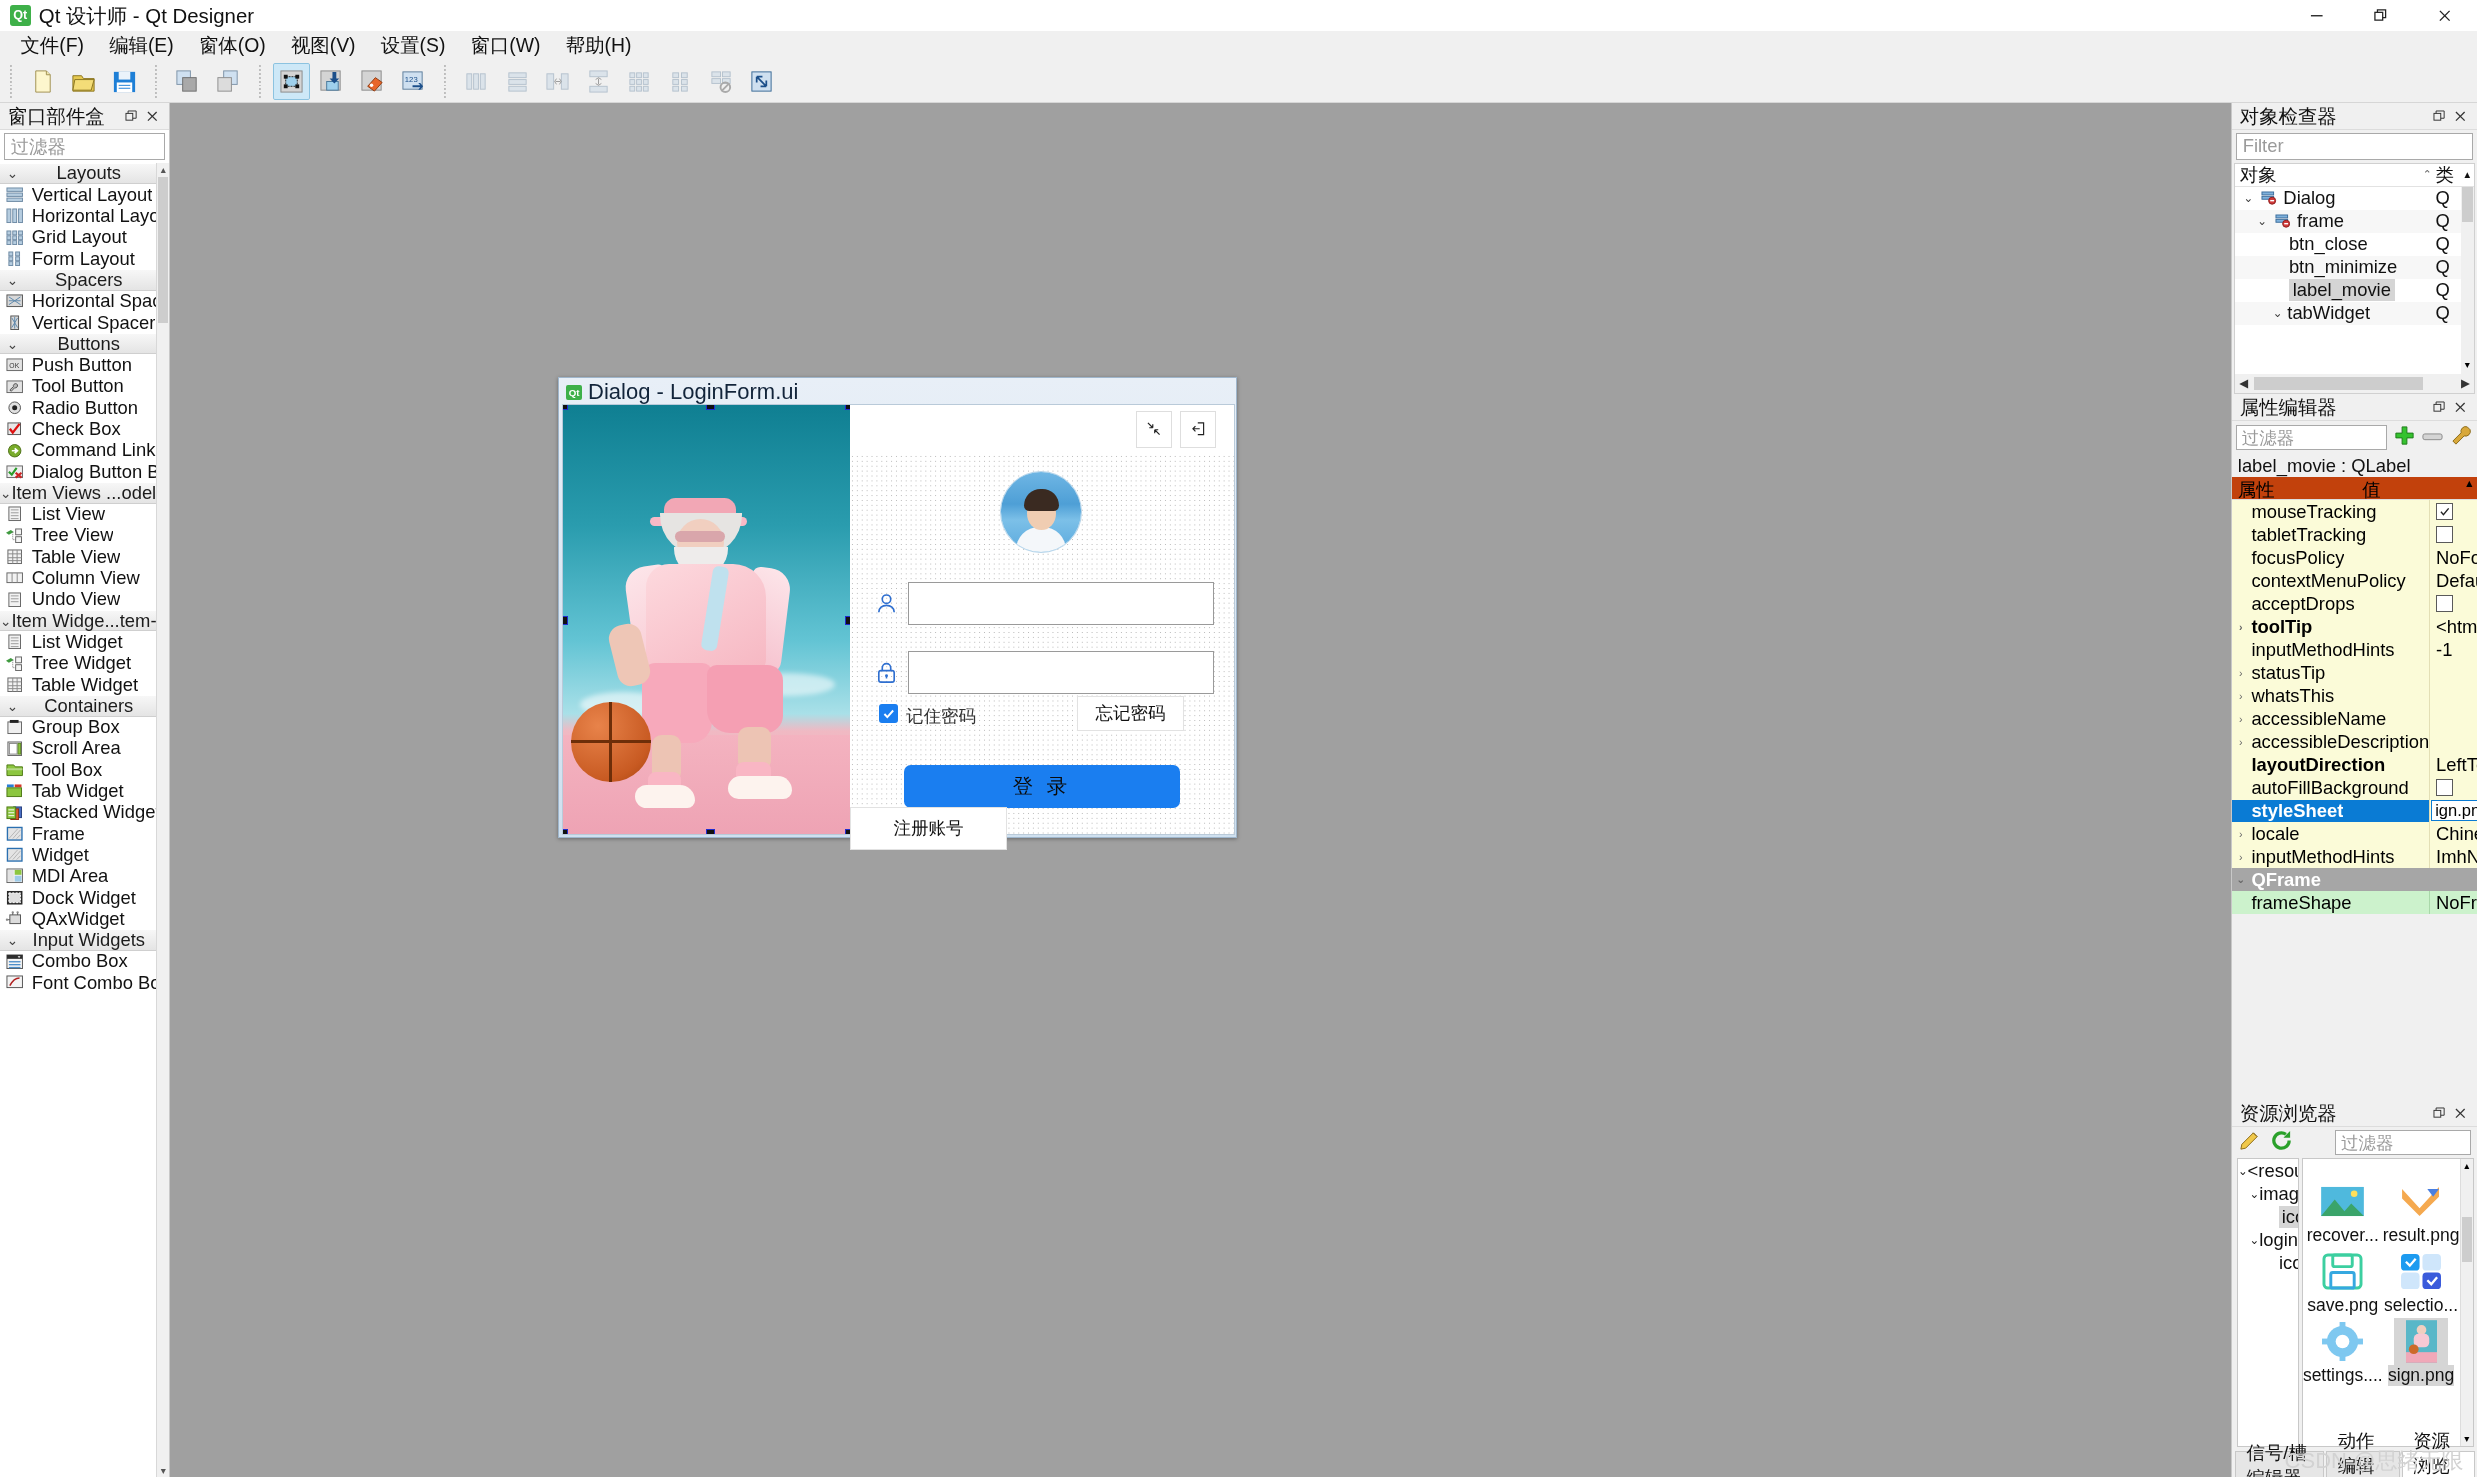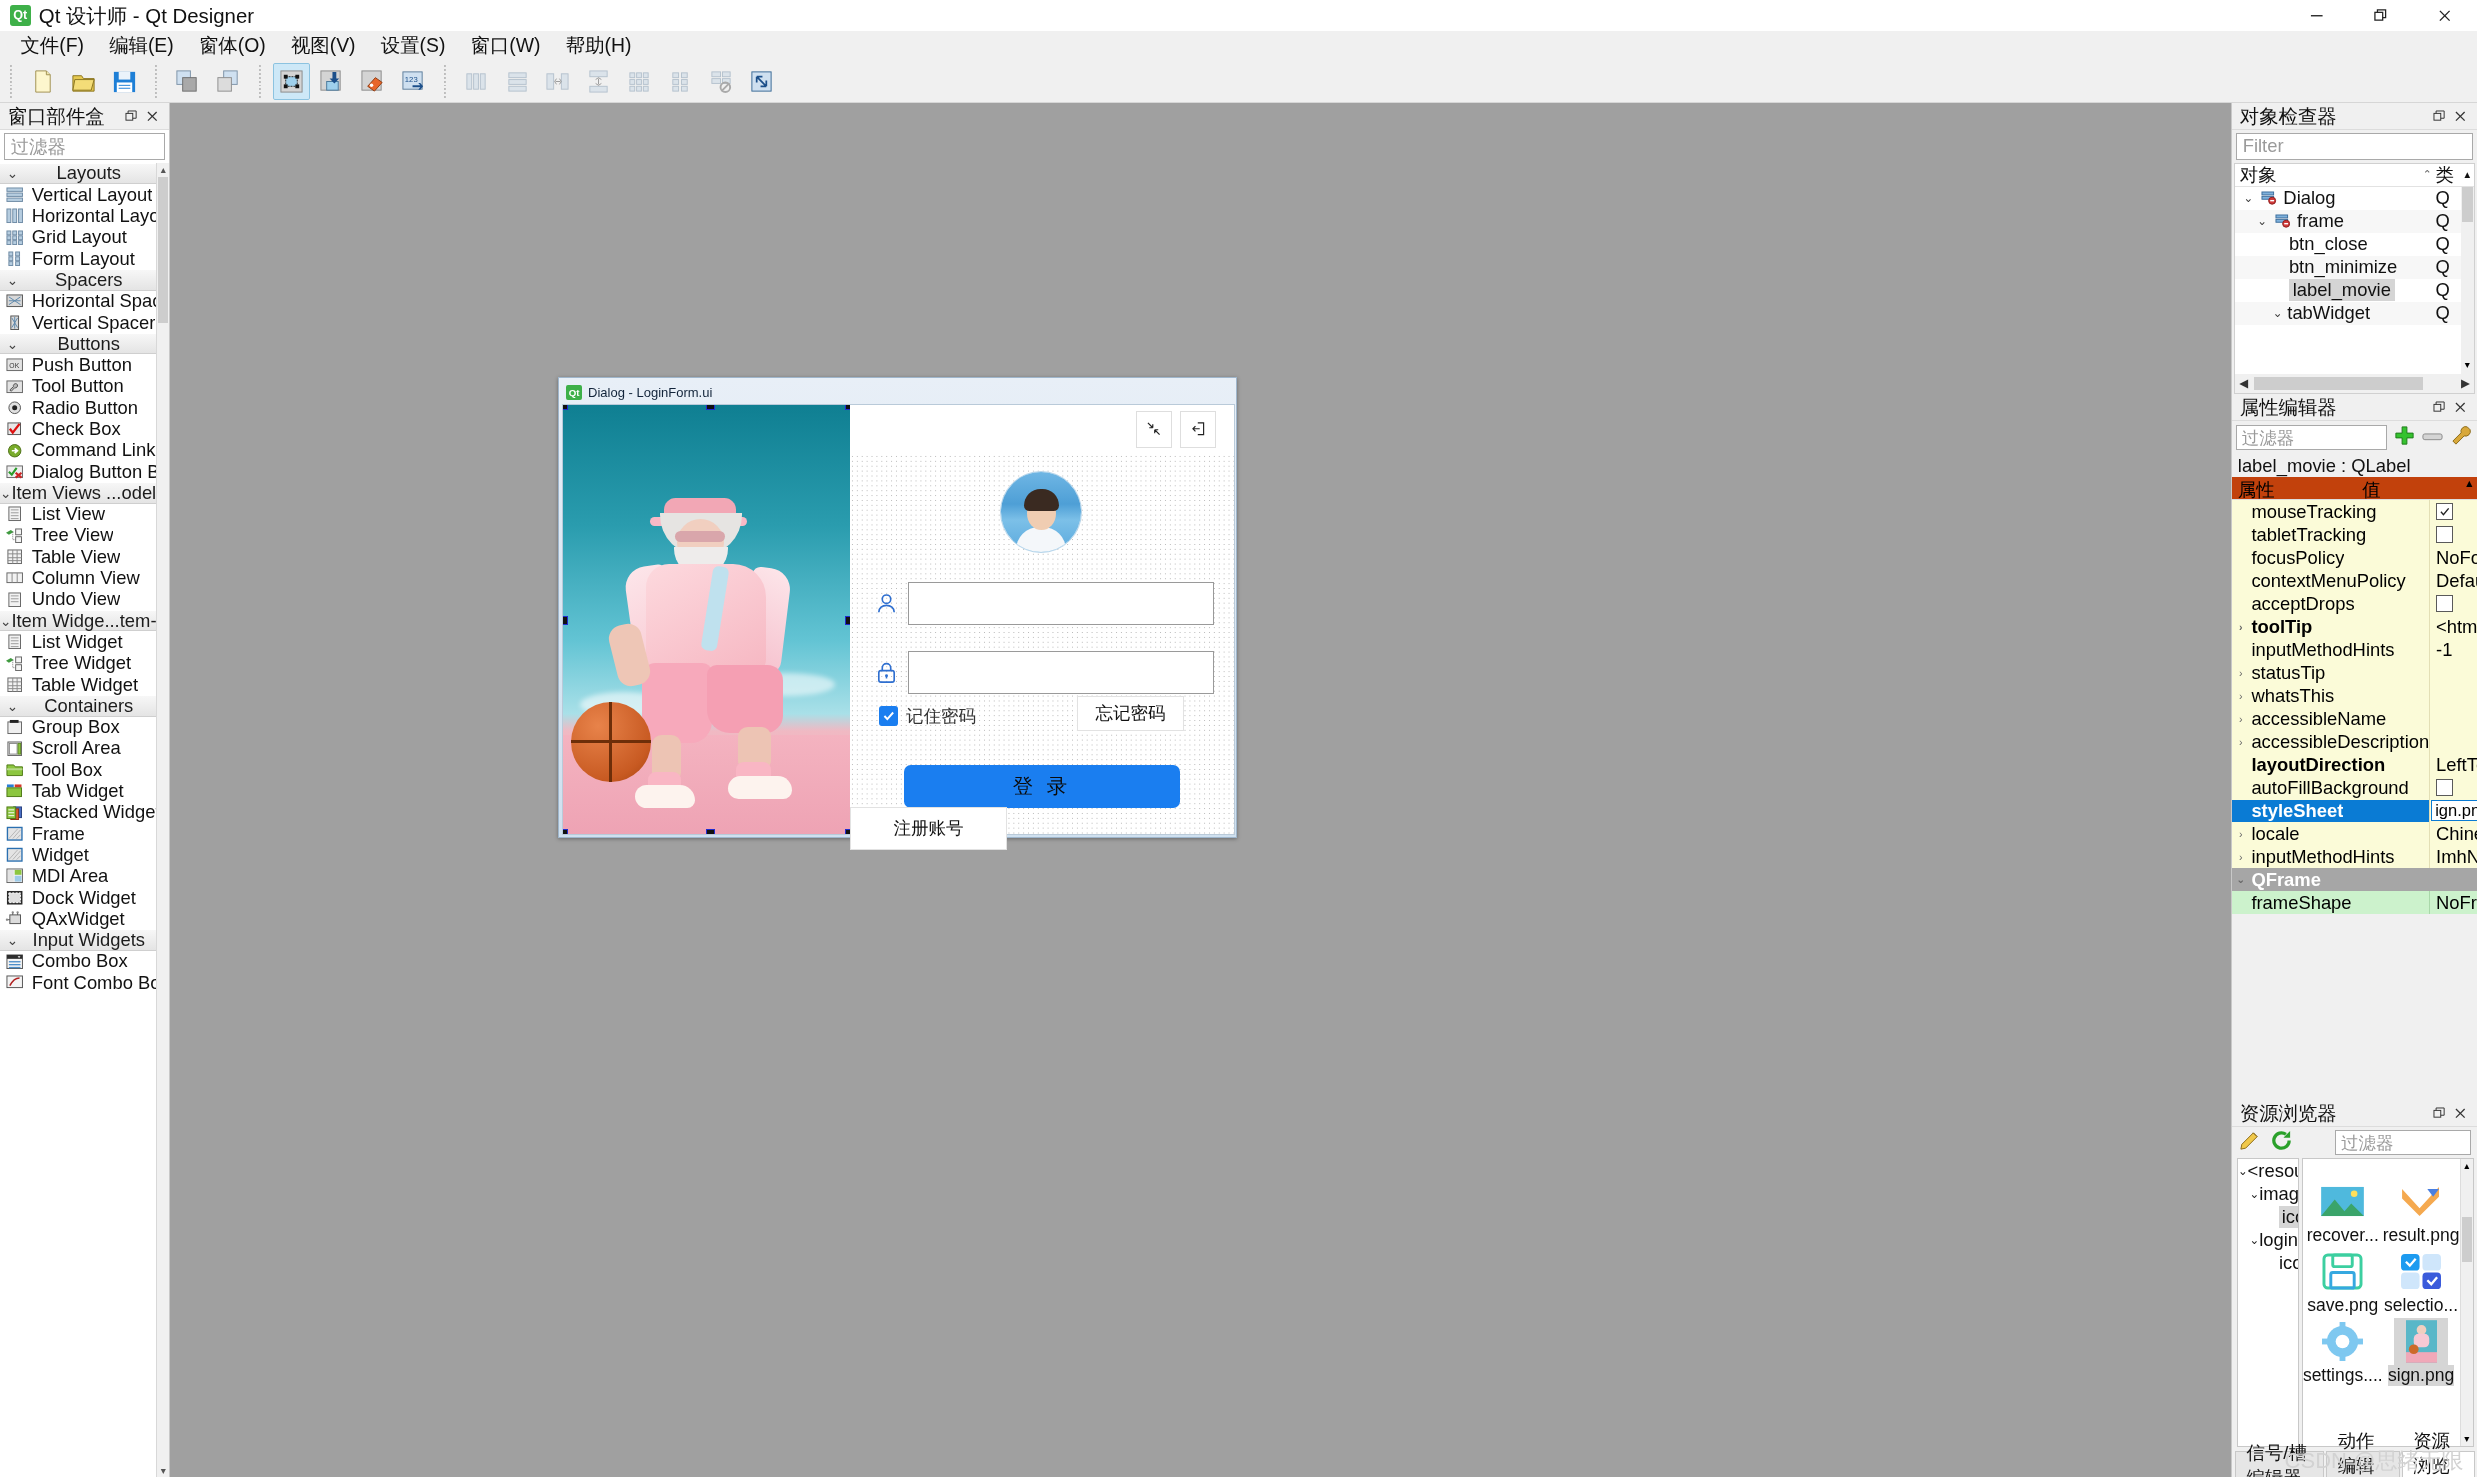--- a/index.html
+++ b/index.html
@@ -69,21 +69,21 @@
   
   .center { flex:1 1 auto; background:#a0a0a0; position:relative; overflow:hidden; }
 
   
   .formwin { position:absolute; left:388px; top:274px; width:679px; height:461px;
              background:linear-gradient(to bottom,#e8eff7,#cfe0ef); border:1px solid #9fb6cc;
              box-shadow:0 1px 3.9px rgba(0,0,0,.35); padding:2.9px; }
   .formwin-title { height:23px; display:flex; align-items:center; padding-left:3.9px; }
   .fw-logo { width:16.5px; height:14.6px; background:#3eb049; color:#fff; font-size:9.7px; font-weight:bold; border-radius:1.9px;
              display:flex; align-items:center; justify-content:center; margin-right:5.8px; }
-  .fw-title { font-size:13px; color:#12243a; white-space:nowrap; }
+  .fw-title { font-size:22px; color:#12243a; white-space:nowrap; }
   .formwin-body { position:relative; width:673px; height:431px; background:#fff; border:1px solid #b9cad9; display:flex; }
 
   
   .hero { width:287px; height:429px; position:relative; overflow:hidden; flex:0 0 auto; }
   .hero-sky { position:absolute; inset:0;
      background:linear-gradient(to bottom,#0f7f92 0%, #2a9cae 28%, #63c4d4 55%, #a9e0e8 72%, #f0b9c3 76%, #f3aebb 100%); }
   .hero-ground { position:absolute; left:0; right:0; bottom:0; height:99px; background:linear-gradient(to bottom,#f4b3c0,#eea3b4); }
   .cloud { position:absolute; background:rgba(255,255,255,.55); border-radius:50%; filter:blur(2.9px); }
   
   .fig { position:absolute; left:29px; top:93px; width:243px; height:311px; }
@@ -130,21 +130,21 @@
   .avatar { position:absolute; left:150px; top:66px; width:82px; height:82px; border-radius:50%;
             overflow:hidden; border:1px solid #b7d5ea; }
   .av-bg { position:absolute; inset:0; background:linear-gradient(to bottom,#6fb6e4 0%,#4e9fd6 40%,#7cc0e8 60%,#5aa9dd 100%); }
   .av-shirt { position:absolute; left:15.5px; bottom:0; width:50px; height:25px; border-radius:23px 23px 0 0; background:#f4f7fa; }
   .av-face { position:absolute; left:26px; top:25px; width:29px; height:33px; border-radius:50%; background:#f0cdb2; }
   .av-hair { position:absolute; left:23px; top:17.5px; width:35px; height:21.3px; border-radius:17.5px 17.5px 5.8px 5.8px; background:#3a2a21; }
 
   .field { position:absolute; height:43px; display:flex; align-items:center; }
   .field .ficon { width:43px; display:flex; align-items:center; justify-content:center; flex:0 0 auto; }
   .field .finput { flex:1 1 auto; height:43px; border:1px solid #9a9a9a; background:#fff; }
-  .cbrow { position:absolute; display:flex; align-items:center; }
+  .cbrow { position:absolute; display:flex; align-items:flex-start; }
   .cbox { width:19.4px; height:19.4px; background:#1a7ef0; border-radius:2.9px; display:flex; align-items:center; justify-content:center;
           margin-right:7.8px; flex:0 0 auto; }
   .cblabel { font-size:17.5px; color:#333; white-space:nowrap; }
   .plainbtn { position:absolute; border:1px solid #e2e2e2; background:#fff; display:flex; align-items:center;
               justify-content:center; font-size:17.5px; color:#111; }
   .loginbtn { position:absolute; background:#1a7ef0; border-radius:6.8px; display:flex; align-items:center; justify-content:center;
               color:#0b0b0b; font-size:20.4px; letter-spacing:3.9px; }
 
   
   .rightpanel { width:246px; background:#f0f0f0; border-left:1px solid #c8c8c8; display:flex; flex-direction:column; flex:0 0 auto; }

